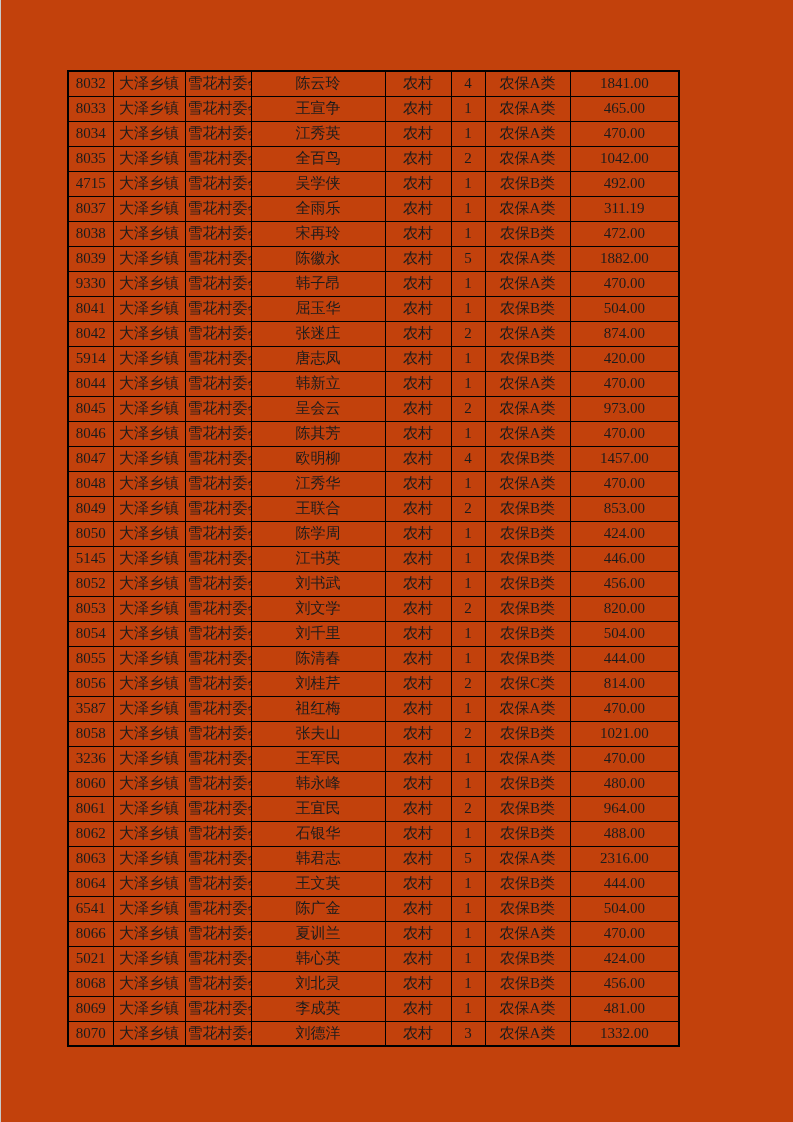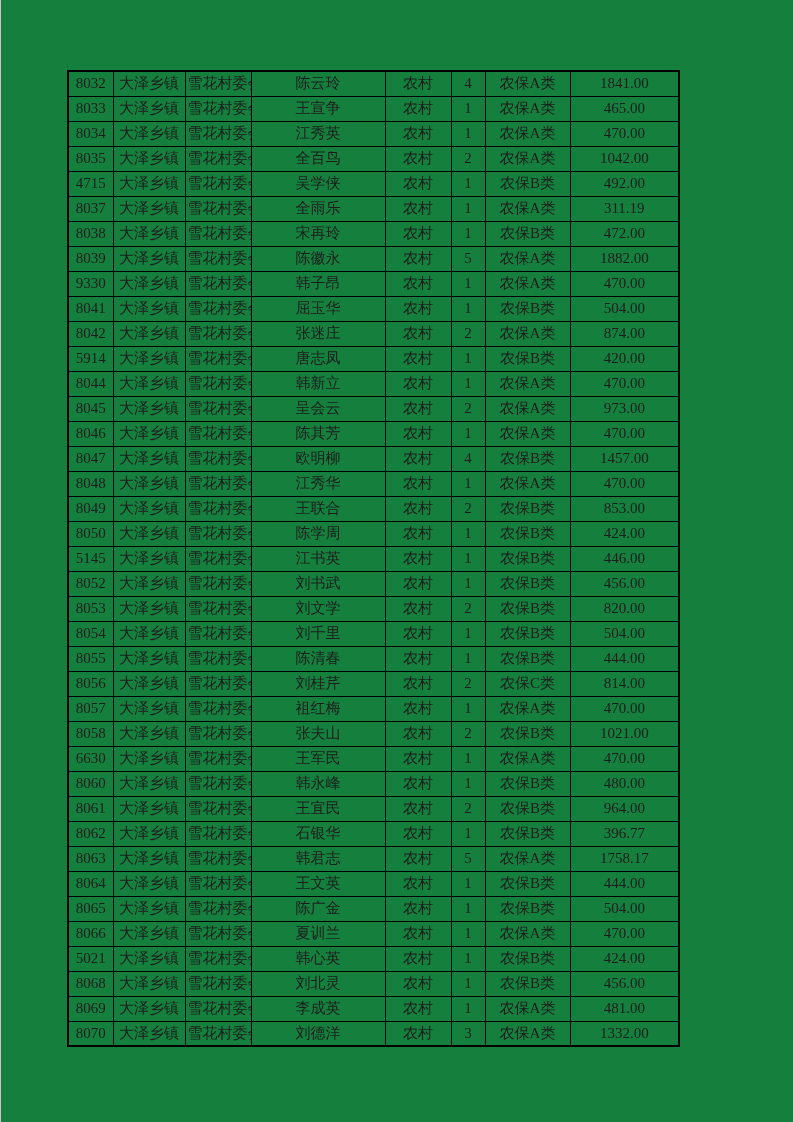--- a/index.html
+++ b/index.html
@@ -8,21 +8,21 @@
     padding: 0;
     width: 793px;
     height: 1122px;
     background: #ffffff;
     font-family: "Liberation Serif", "DejaVu Serif", serif;
   }
   .page {
     position: relative;
     width: 793px;
     height: 1122px;
-    background: #15803d;
+    background: #c2410c;
     overflow: hidden;
     border-left: 1px solid #c9c9c9;
   }
   table.data-table {
     position: absolute;
     left: 66px;
     top: 70px;
     width: 611px;
     border-collapse: collapse;
     border: 2px solid #000000;
@@ -309,41 +309,41 @@
           <td>8056</td>
           <td>大泽乡镇</td>
           <td>雪花村委会</td>
           <td>刘桂芹</td>
           <td>农村</td>
           <td>2</td>
           <td>农保C类</td>
           <td>814.00</td>
         </tr>
         <tr>
-          <td>8057</td>
+          <td>3587</td>
           <td>大泽乡镇</td>
           <td>雪花村委会</td>
           <td>祖红梅</td>
           <td>农村</td>
           <td>1</td>
           <td>农保A类</td>
           <td>470.00</td>
         </tr>
         <tr>
           <td>8058</td>
           <td>大泽乡镇</td>
           <td>雪花村委会</td>
           <td>张夫山</td>
           <td>农村</td>
           <td>2</td>
           <td>农保B类</td>
           <td>1021.00</td>
         </tr>
         <tr>
-          <td>6630</td>
+          <td>3236</td>
           <td>大泽乡镇</td>
           <td>雪花村委会</td>
           <td>王军民</td>
           <td>农村</td>
           <td>1</td>
           <td>农保A类</td>
           <td>470.00</td>
         </tr>
         <tr>
           <td>8060</td>
@@ -366,44 +366,44 @@
           <td>964.00</td>
         </tr>
         <tr>
           <td>8062</td>
           <td>大泽乡镇</td>
           <td>雪花村委会</td>
           <td>石银华</td>
           <td>农村</td>
           <td>1</td>
           <td>农保B类</td>
-          <td>396.77</td>
+          <td>488.00</td>
         </tr>
         <tr>
           <td>8063</td>
           <td>大泽乡镇</td>
           <td>雪花村委会</td>
           <td>韩君志</td>
           <td>农村</td>
           <td>5</td>
           <td>农保A类</td>
-          <td>1758.17</td>
+          <td>2316.00</td>
         </tr>
         <tr>
           <td>8064</td>
           <td>大泽乡镇</td>
           <td>雪花村委会</td>
           <td>王文英</td>
           <td>农村</td>
           <td>1</td>
           <td>农保B类</td>
           <td>444.00</td>
         </tr>
         <tr>
-          <td>8065</td>
+          <td>6541</td>
           <td>大泽乡镇</td>
           <td>雪花村委会</td>
           <td>陈广金</td>
           <td>农村</td>
           <td>1</td>
           <td>农保B类</td>
           <td>504.00</td>
         </tr>
         <tr>
           <td>8066</td>

